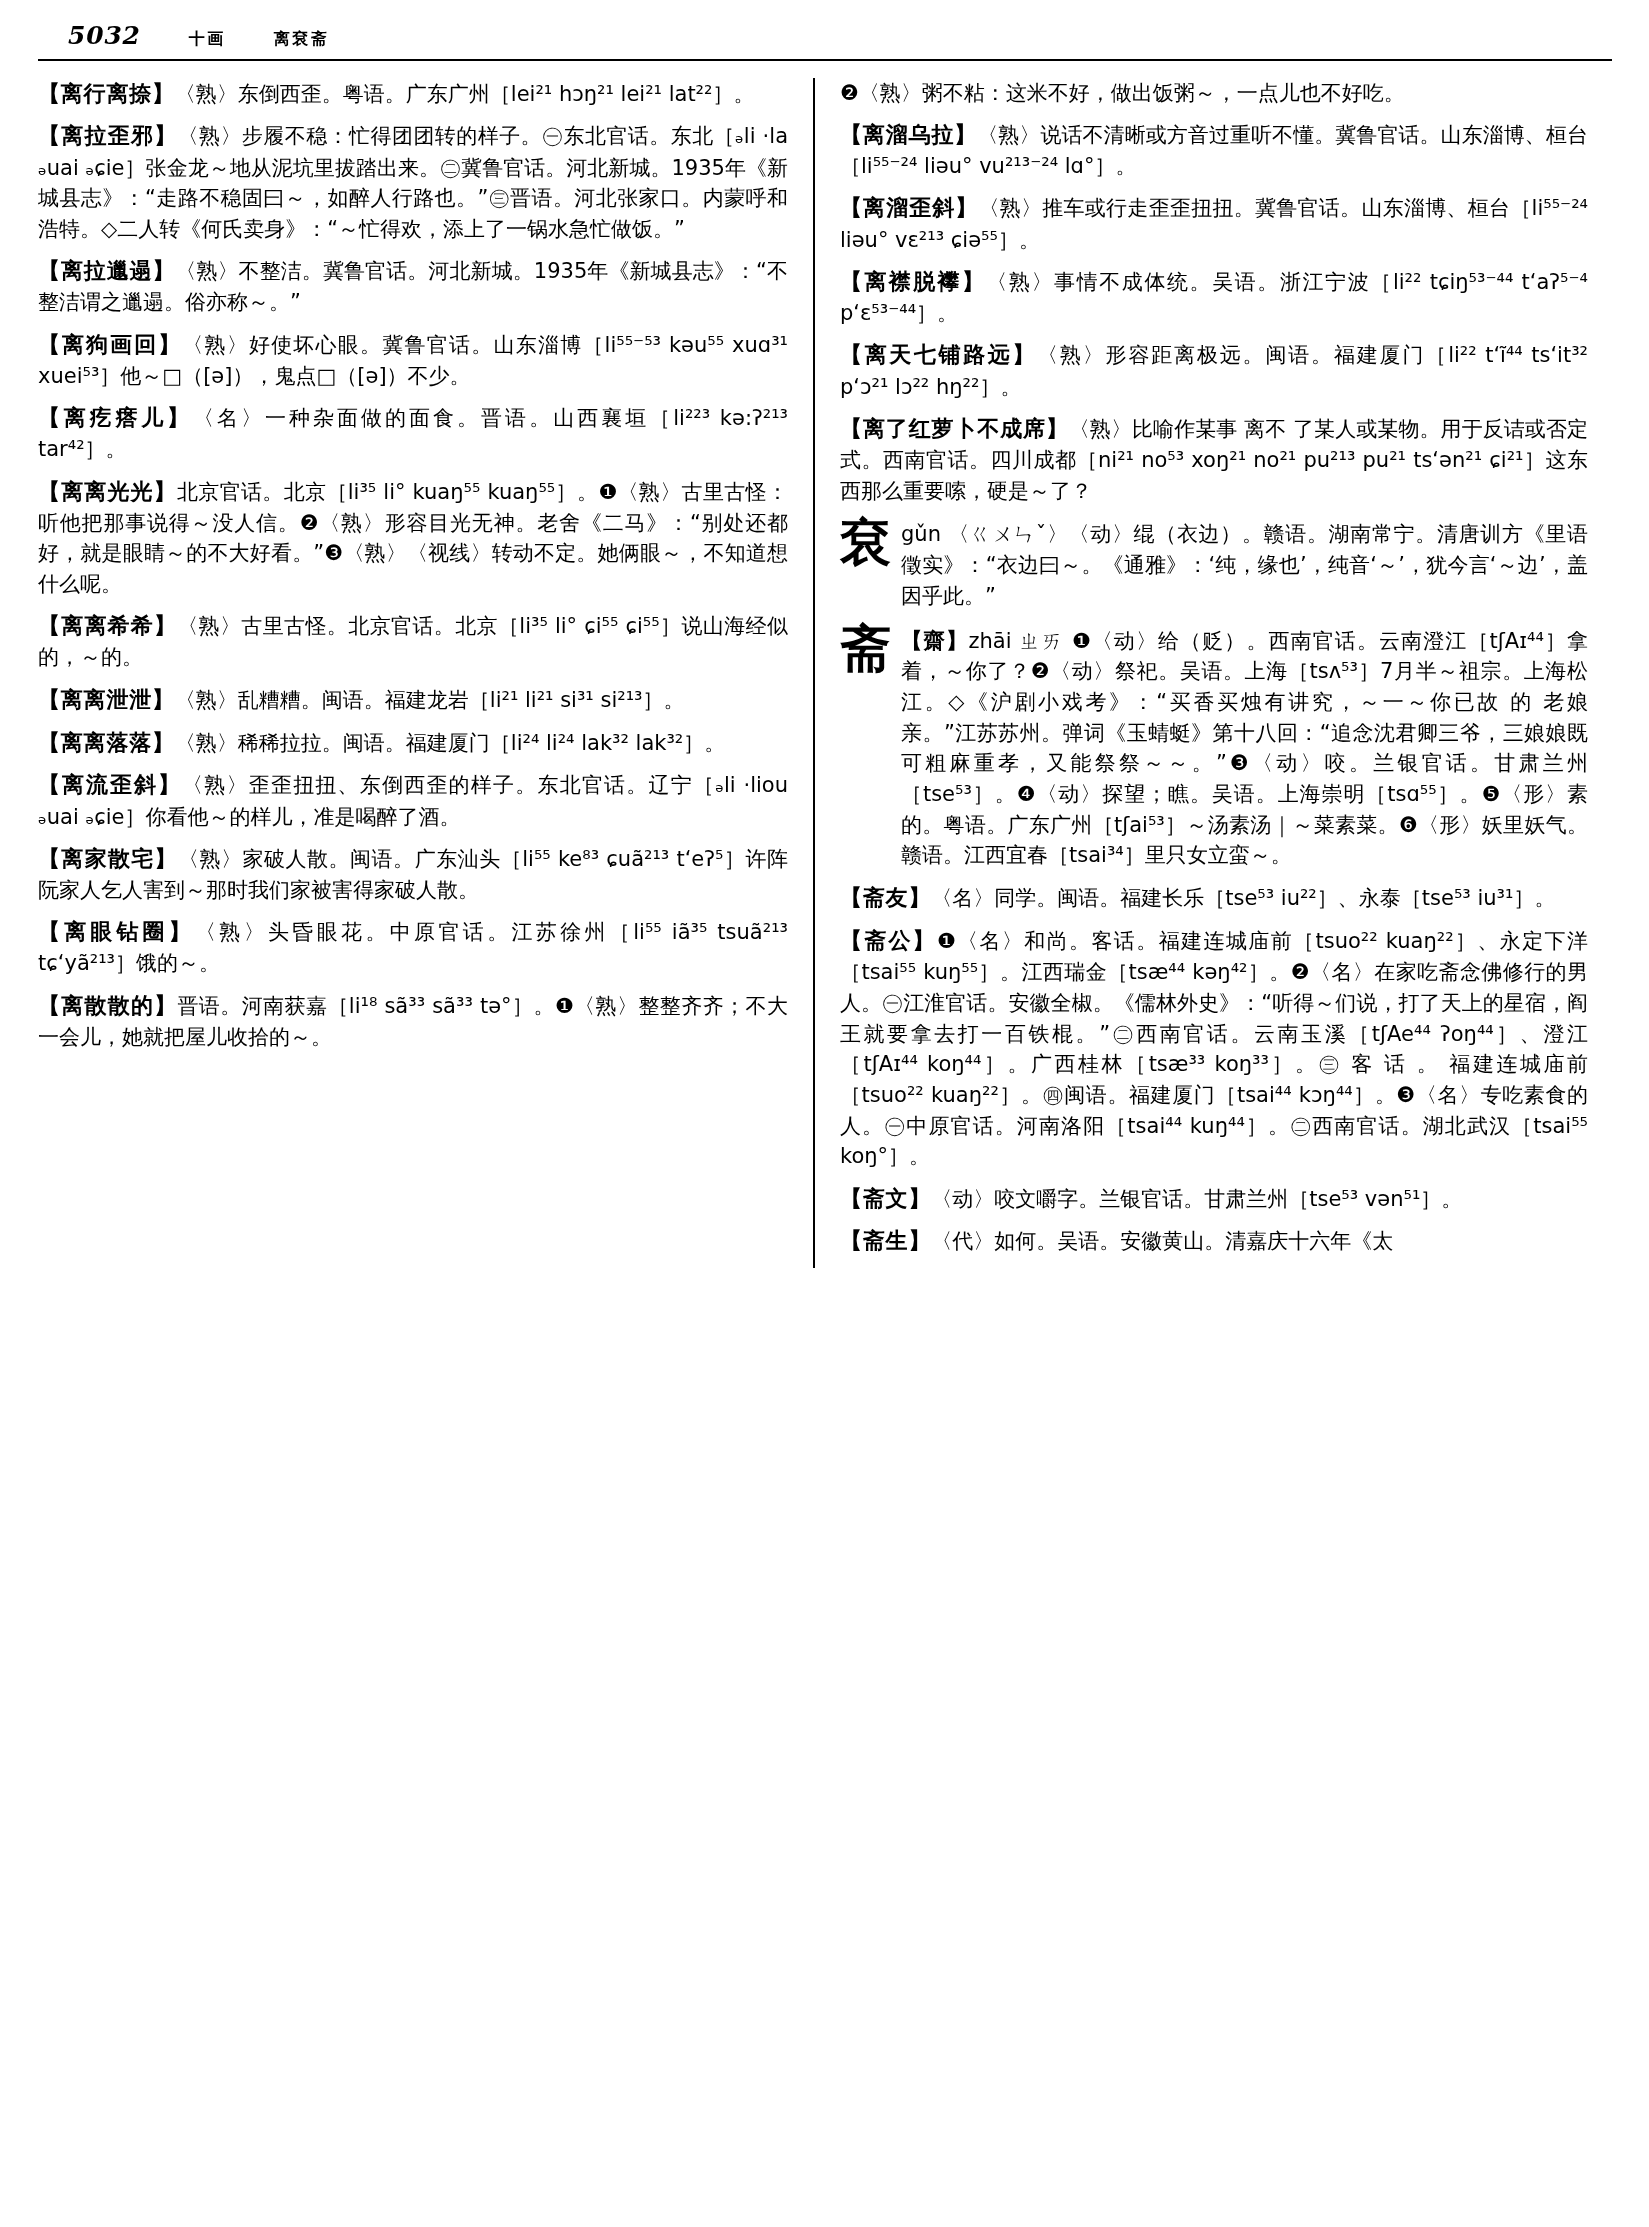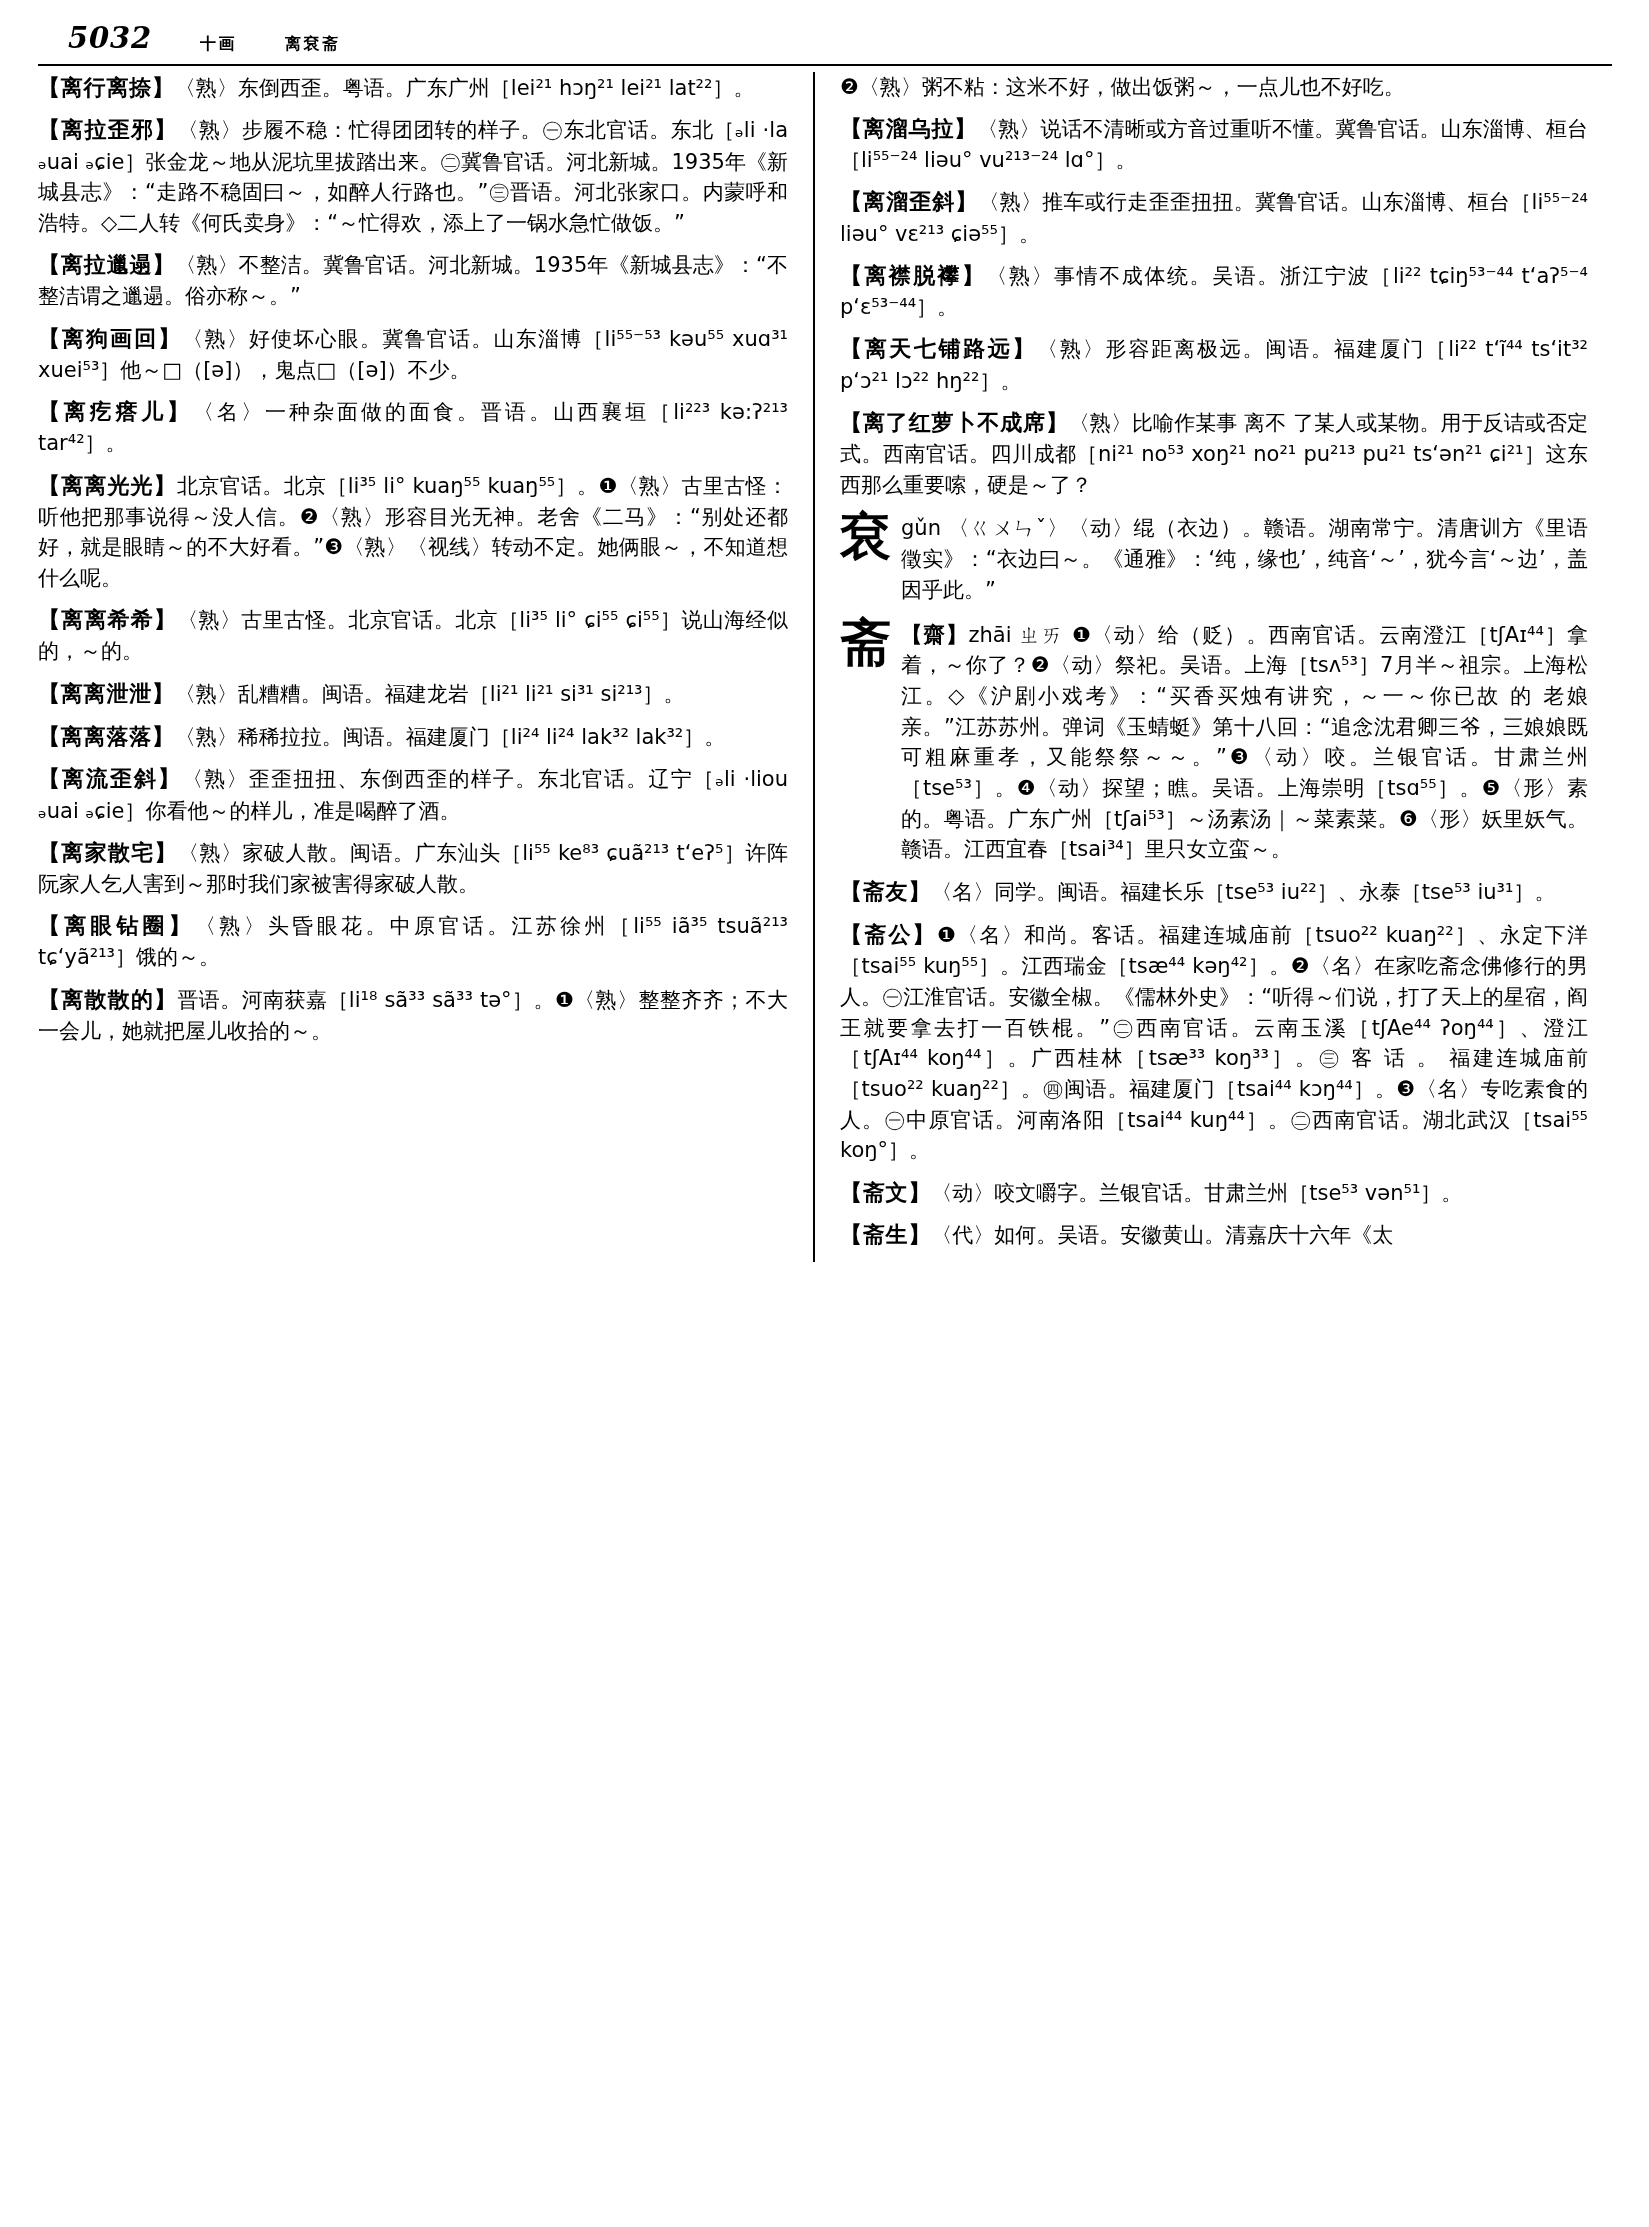--- a/index.html
+++ b/index.html
@@ -20,39 +20,39 @@
     display:flex;
     align-items:flex-end;
     gap:48px;
     font-weight:bold;
     padding-left:30px;
     padding-bottom:3.3px;
   }
   .header .folio{
     font-family:"DejaVu Serif","Liberation Serif",serif;
     font-style:italic;
-    font-size:29px;
+    font-size:25px;
     letter-spacing:0.8px;
   }
   .header .stroke{
     font-size:16px;
     letter-spacing:2.5px;
   }
   .header .heads{
     font-size:16px;
     letter-spacing:2.5px;
   }
   .rule{
     border-top:2.5px solid #000;
     margin:5px 0 0 0;
   }
   
   .cols{
     display:flex;
-    margin-top:6px;
+    margin-top:17px;
   }
   .col{
     width:775px;
     box-sizing:border-box;
   }
   .col.left{padding-right:25px;}
   .col.right{padding-left:25px;border-left:2.5px solid #000;}
   
   .entry{
     font-size:21px;

